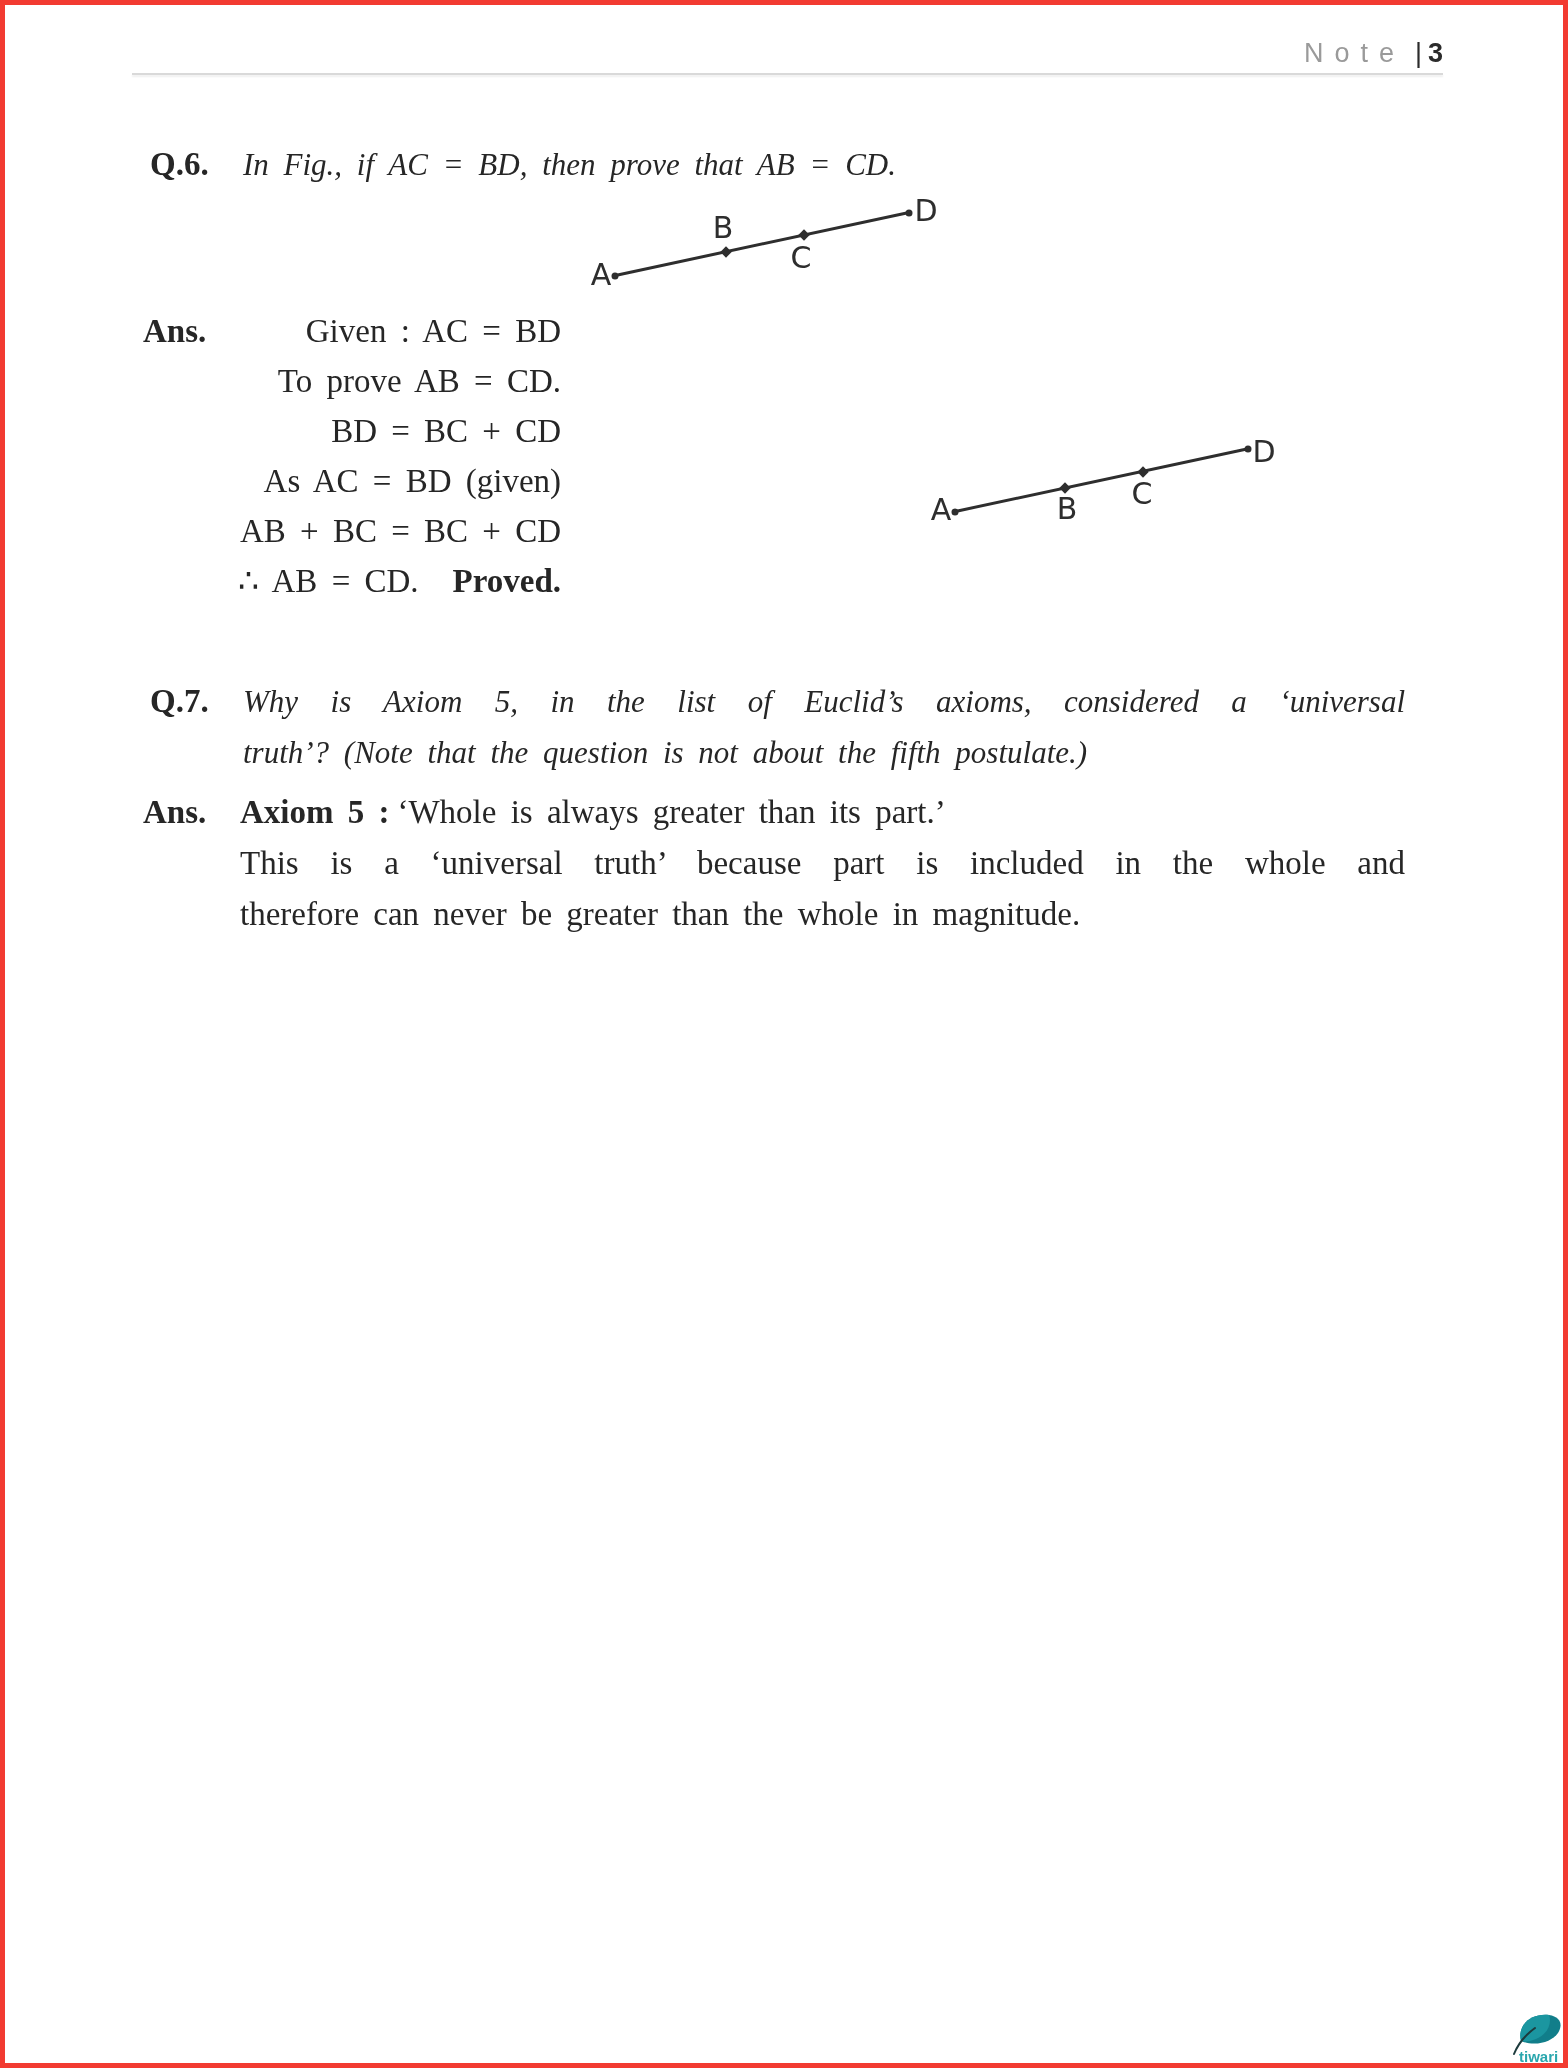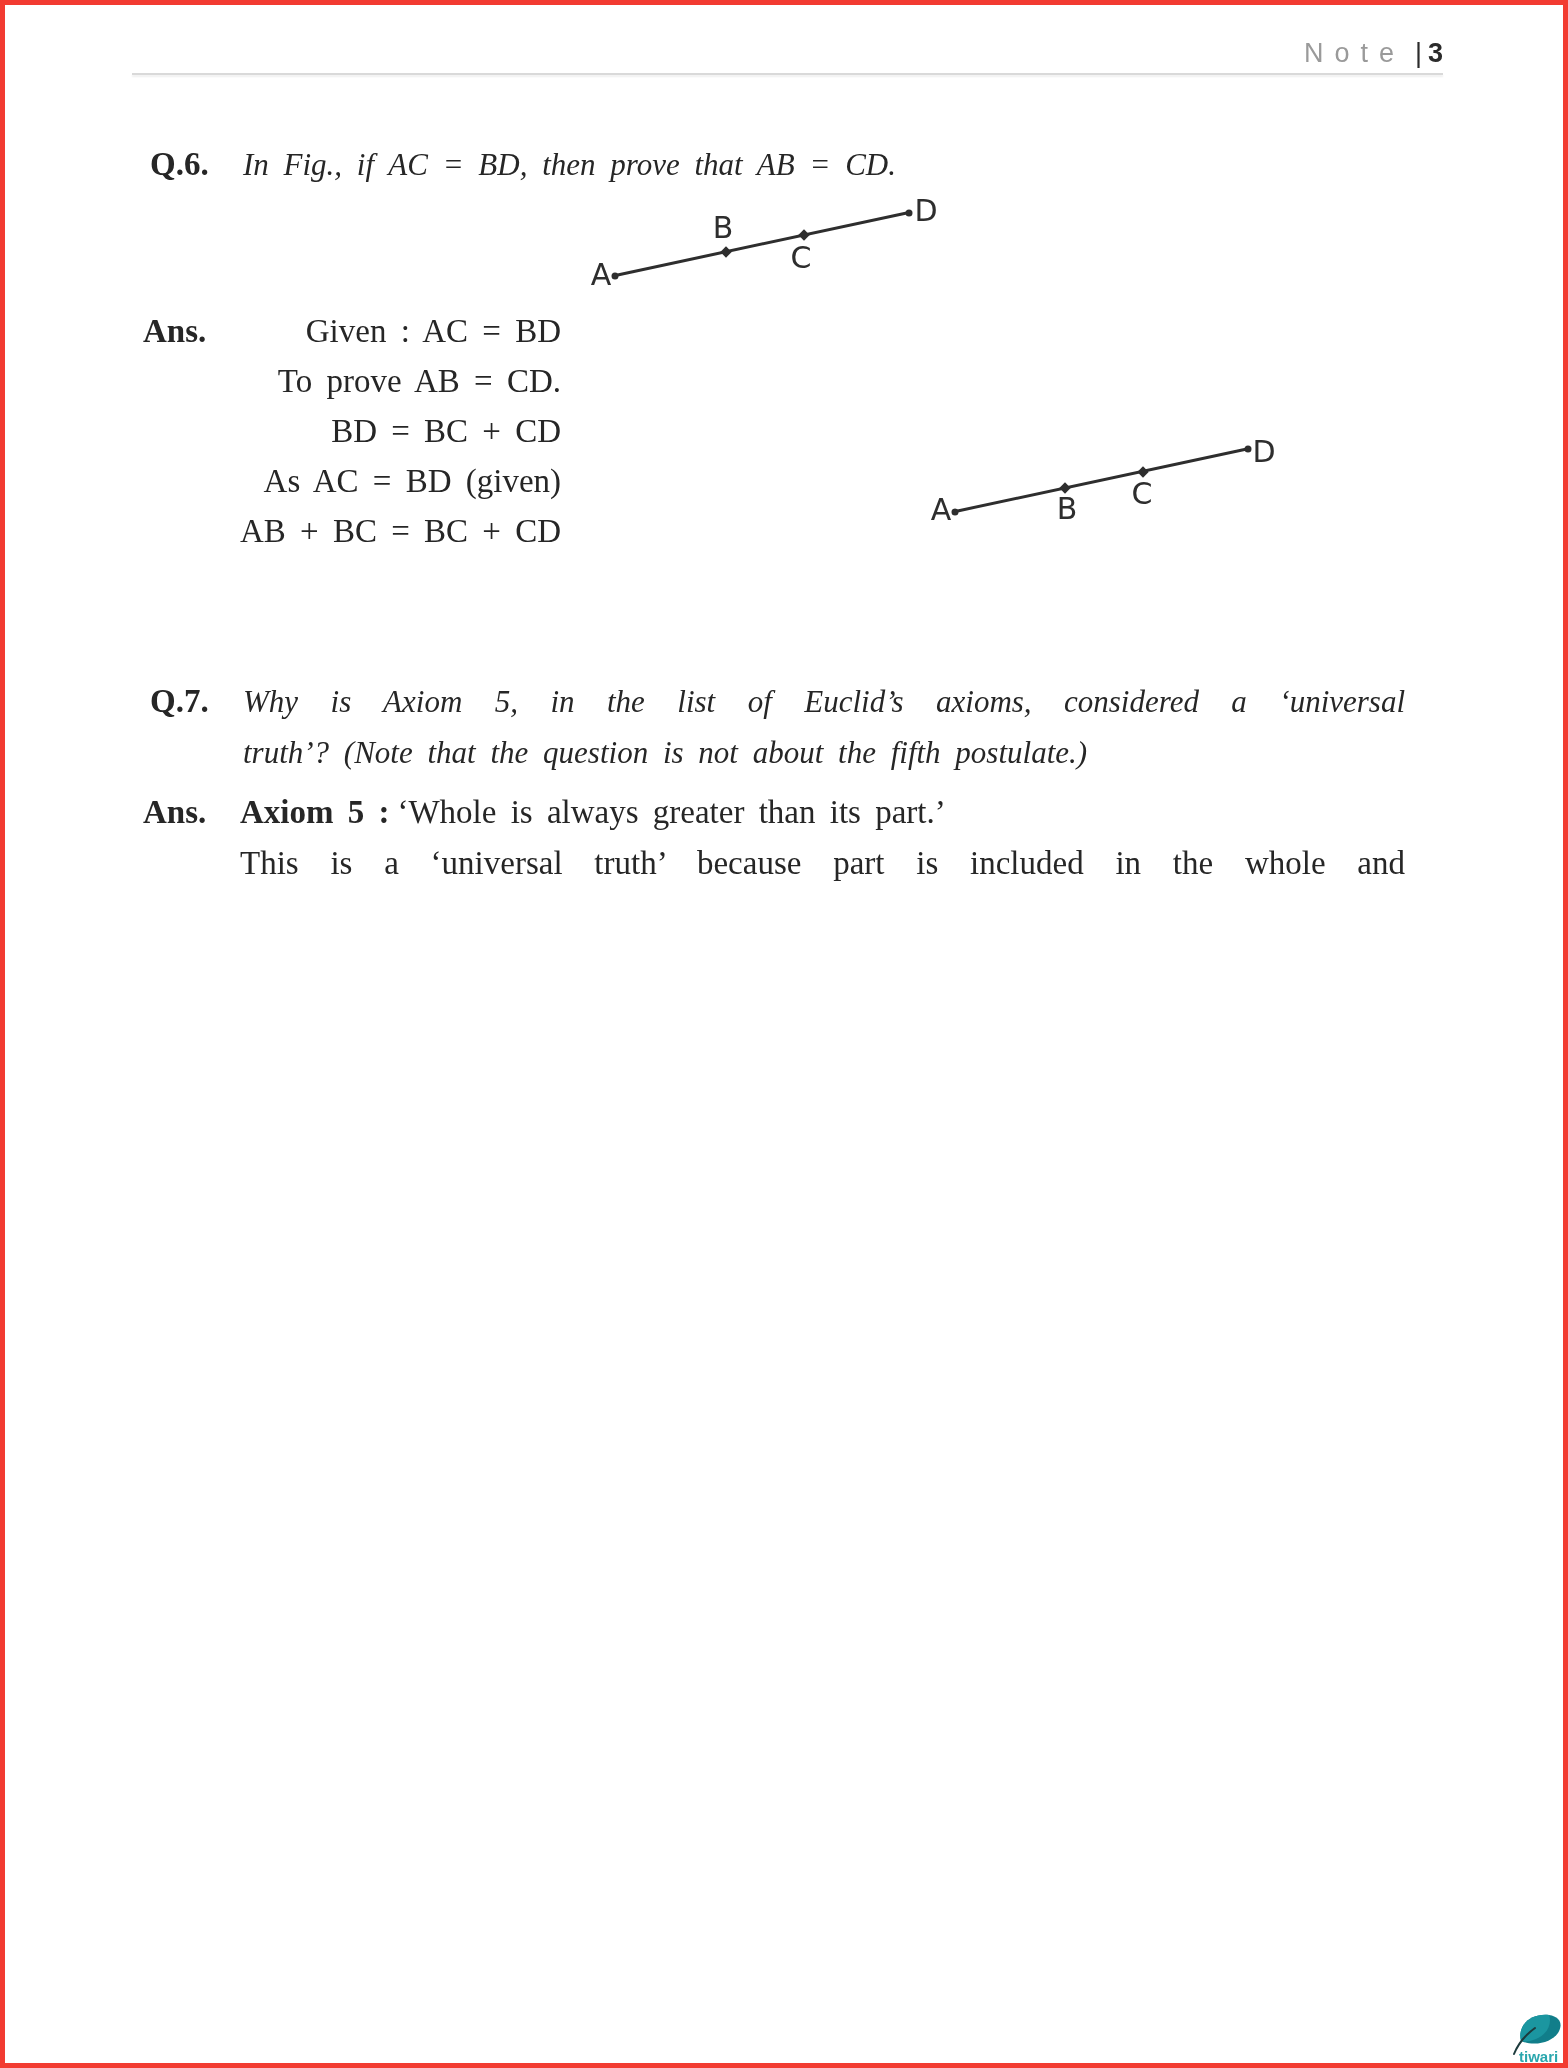--- a/index.html
+++ b/index.html
@@ -107,20 +107,23 @@
   <span class="lbl" style="left:331px; top:13px;">D</span>
 </div>
 
 <div class="ans-label" style="left:143px; top:306px;">Ans.</div>
 <div class="ans-body" style="left:240px; top:306px;text-align:right;">
   <div>Given : AC = BD</div>
   <div>To prove AB = CD.</div>
   <div>BD = BC + CD</div>
   <div>As AC = BD (given)</div>
   <div>AB + BC = BC + CD</div>
+  <div style="margin-left:-8px;">
+    <span>∴ AB = CD.</span><span class="proved">Proved.</span>
+  </div>
 </div>
 
 <div class="fig" style="left:928px; top:433px; width:360px; height:95px;">
   <div class="ln" style="left:27px; top:77px; width:300px; transform:rotate(-12.1deg);"></div>
   <div class="dot" style="left:27px;  top:79px;"></div>
   <div class="dia" style="left:137px; top:55px;"></div>
   <div class="dia" style="left:215px; top:39px;"></div>
   <div class="dot" style="left:320px; top:16px;"></div>
   <span class="lbl" style="left:13px;  top:77px;">A</span>
   <span class="lbl" style="left:139px; top:76px;">B</span>
@@ -133,20 +136,21 @@
   <div class="just">Why is Axiom 5, in the list of Euclid’s axioms, considered a ‘universal</div>
   <div>truth’? (Note that the question is not about the fifth postulate.)</div>
 </div>
 
 <div class="ans-label" style="left:143px; top:787px;">Ans.</div>
 <div class="ans-body" style="left:240px; top:787px; width:1165px; line-height:51px;">
   <div>
     <span class="axiom-label">Axiom 5 :</span><span>‘Whole is always greater than its part.’</span>
   </div>
   <div class="just">This is a ‘universal truth’ because part is included in the whole and</div>
+  <div>therefore can never be greater than the whole in magnitude.</div>
 </div>
 
 <div class="logo">
   <svg width="60" height="58" viewBox="0 0 60 58">
     <path d="M13 33 C9 18 22 5 41 7 C53 9 55 17 50 25 C44 34 27 39 13 33 Z" fill="#117e8a"></path>
     <path d="M13 33 C9 18 22 5 41 7 C44 15 40 26 28 31 C22 33.5 17 34 13 33 Z" fill="#1b96a0"></path>
     <path d="M6 46 C10 36 16 28 27 20" stroke="#1d3b3d" stroke-width="2" fill="none" stroke-linecap="round"></path>
     <text x="11" y="54">tiwari</text>
   </svg>
 </div>

